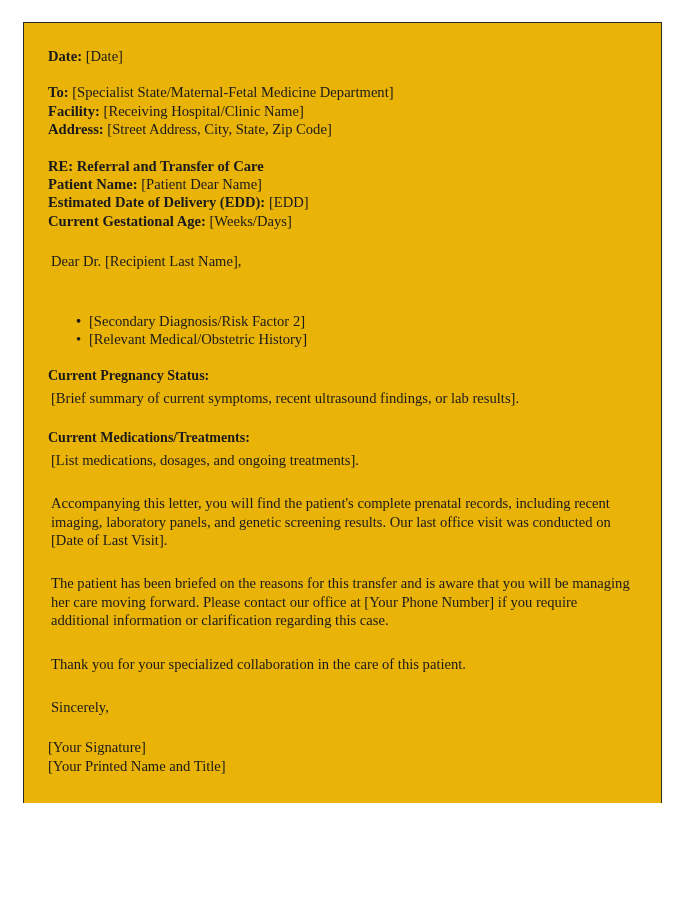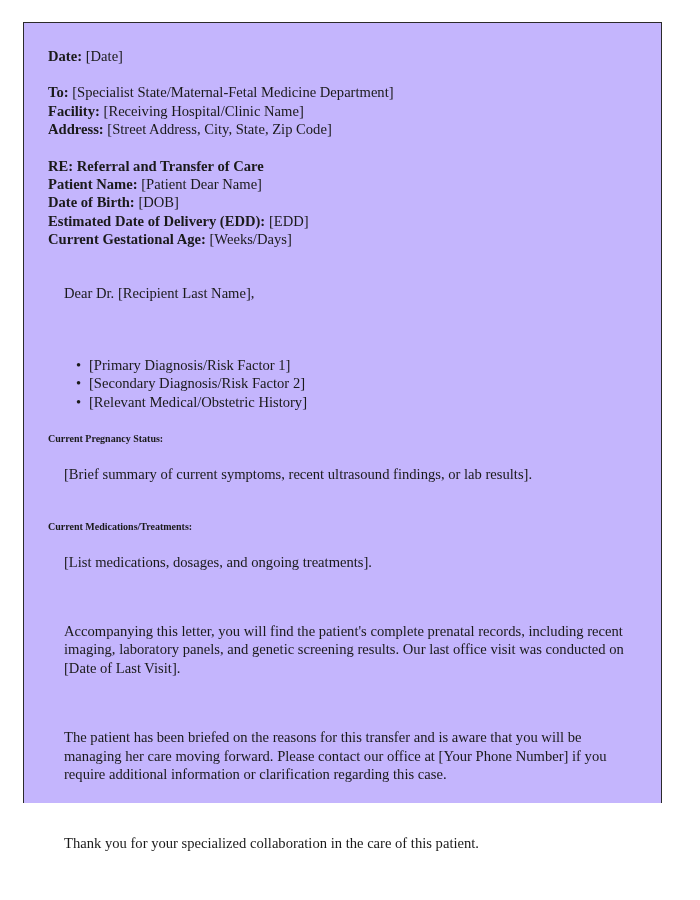--- a/index.html
+++ b/index.html
@@ -20,21 +20,21 @@
     position: absolute;
     left: 23px;
     top: 22px;
     width: 639px;
     height: 781px;
     box-sizing: border-box;
     border-left: 1.5px solid #2b2b2b;
     border-right: 1.5px solid #2b2b2b;
     border-top: 1.5px solid #2b2b2b;
     border-bottom: none;
-    background: #c4b5fd;
+    background: #eab308;
   }
 
   .letter-body {
     position: absolute;
     left: 24px;
     top: 24px;
     width: 592px;
   }
 
   .line,
@@ -47,21 +47,21 @@
   }
 
   .label {
     font-weight: bold;
   }
 
   .gap-sm { height: 18px; }
   .gap-md { height: 19px; }
 
   .para {
-    margin: 16px;
+    margin: 3px;
   }
 
   ul.bullets {
     margin: 0;
     padding: 0;
     list-style: none;
   }
   ul.bullets li {
     position: relative;
     padding-left: 41px;
@@ -71,21 +71,21 @@
   ul.bullets li .dot {
     position: absolute;
     left: 28px;
     top: 0;
     line-height: 18.4px;
     font-size: 14.6px;
   }
 
   .section-head {
     font-weight: bold;
-    font-size: 10px;
+    font-size: 14px;
     line-height: 18.4px;
   }
 </style>
 </head>
 <body>
 
 <div class="page-frame">
   <div class="letter-body">
 
     <div class="line">
@@ -111,45 +111,40 @@
     <div class="gap-sm"></div>
 
     <div class="line">
       <span class="label">RE: Referral and Transfer of Care</span>
     </div>
     <div class="line">
       <span class="label">Patient Name:</span>
       <span>[Patient Dear Name]</span>
     </div>
     <div class="line">
-      <span class="label">Date of Birth:</span>
-      <span>[DOB]</span>
-    </div>
-    <div class="line">
       <span class="label">Estimated Date of Delivery (EDD):</span>
       <span>[EDD]</span>
     </div>
     <div class="line">
       <span class="label">Current Gestational Age:</span>
       <span>[Weeks/Days]</span>
     </div>
 
     <div class="gap-md"></div>
 
     <div class="para">Dear Dr. [Recipient Last Name],</div>
 
     <div class="gap-md"></div>
 
 
     <div class="gap-md"></div>
 
     <ul class="bullets">
       <li class="bullet-item">
         <span class="dot">•</span>
-        <span>[Primary Diagnosis/Risk Factor 1]</span>
       </li>
       <li class="bullet-item">
         <span class="dot">•</span>
         <span>[Secondary Diagnosis/Risk Factor 2]</span>
       </li>
       <li class="bullet-item">
         <span class="dot">•</span>
         <span>[Relevant Medical/Obstetric History]</span>
       </li>
     </ul>

